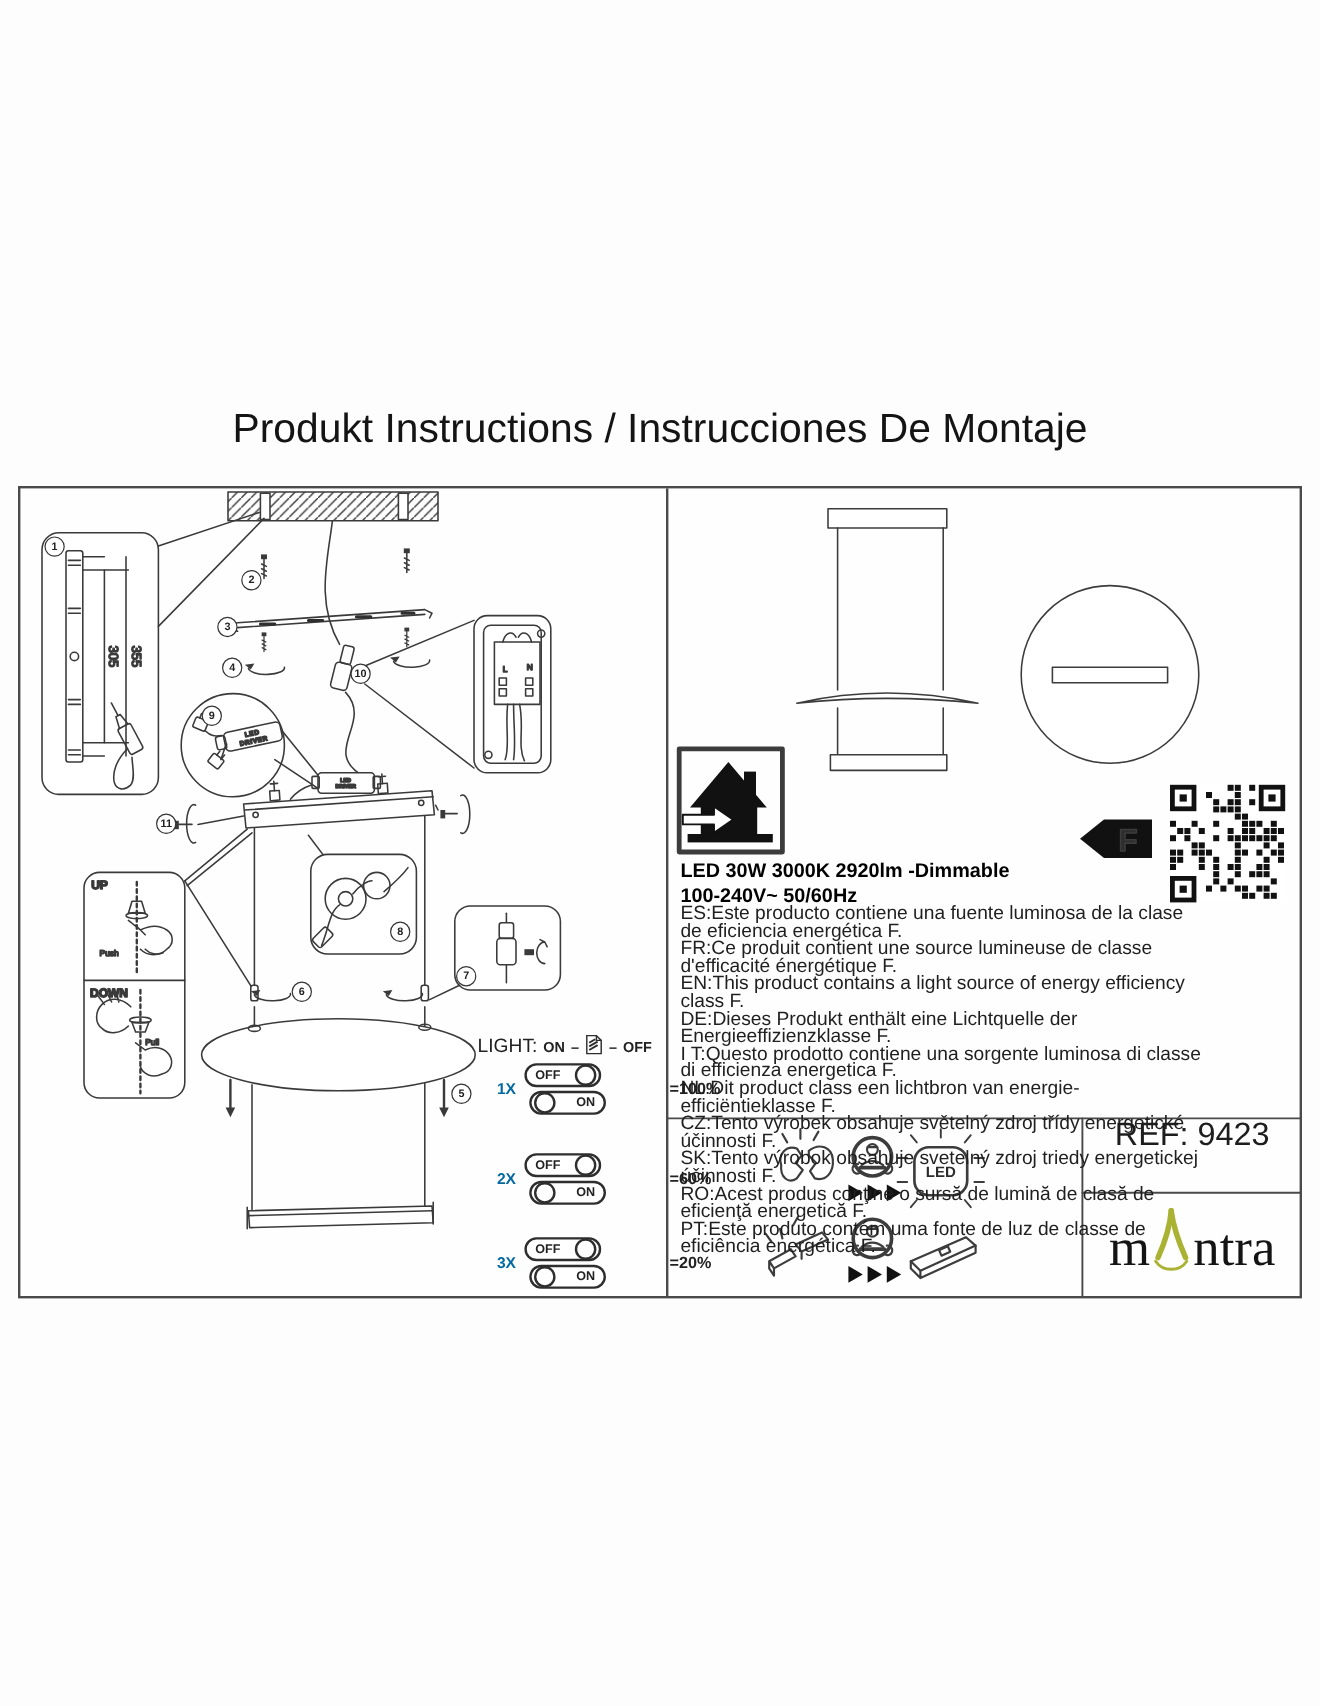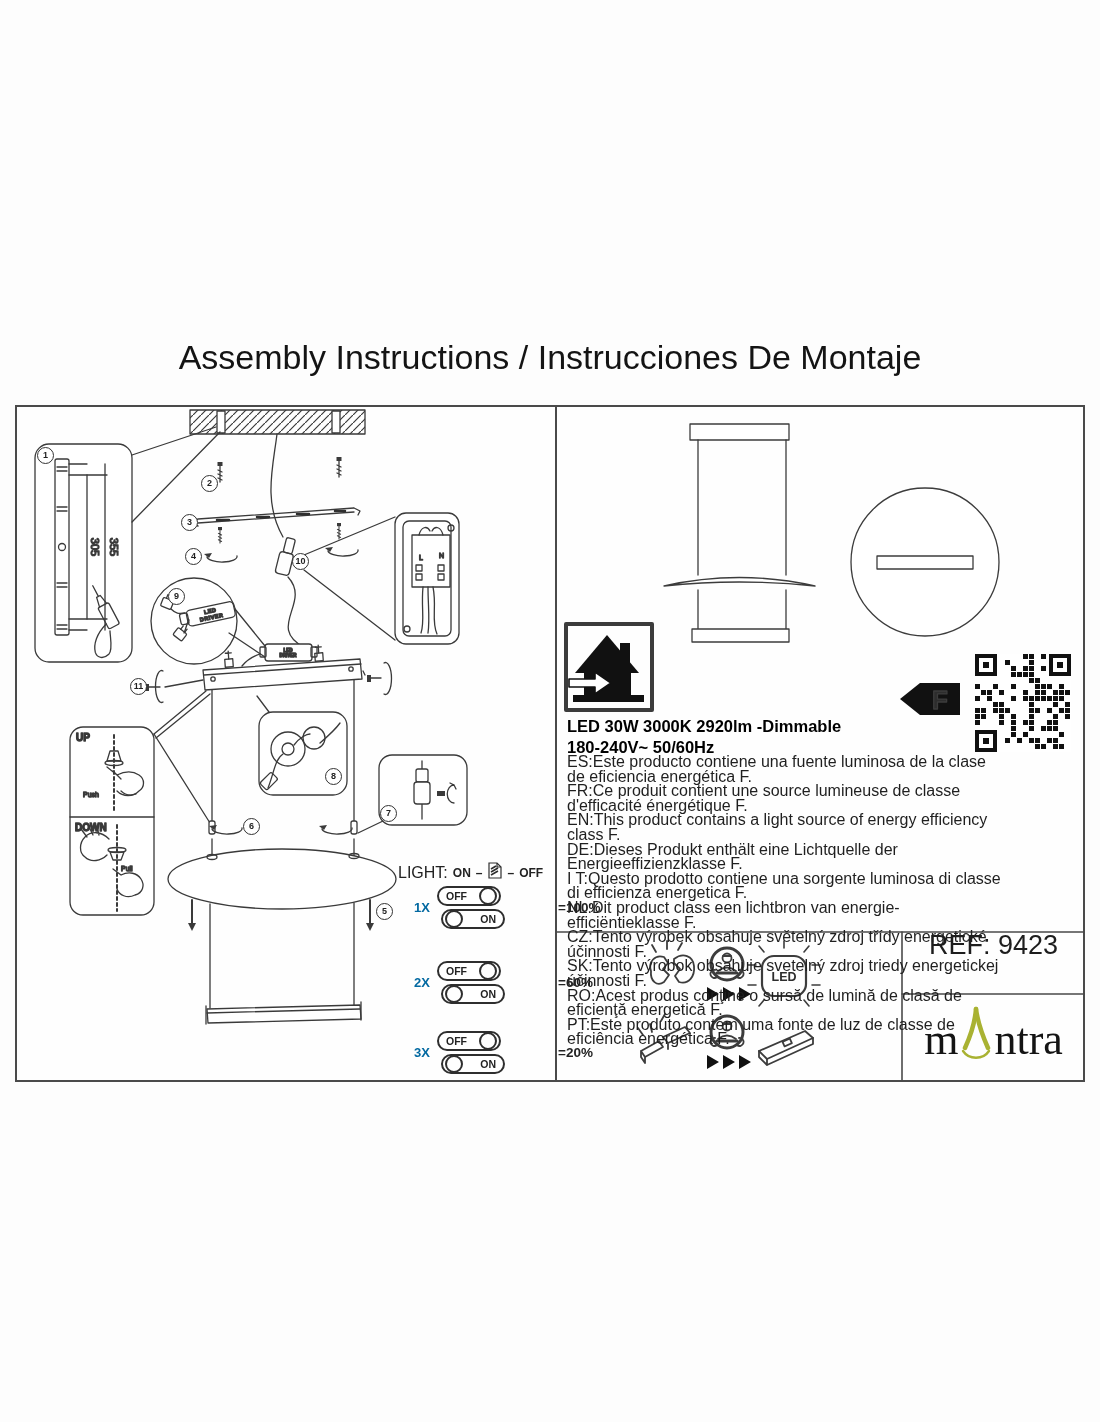--- a/index.html
+++ b/index.html
@@ -41,21 +41,21 @@
   .brand-cell{position:absolute;left:887px;top:589px;width:179px;height:82px;display:flex;
               align-items:flex-end;justify-content:center;padding-bottom:16px;box-sizing:border-box;}
   .brand-cell .bl{font-family:"Liberation Serif",serif;font-size:44px;line-height:1;color:#141414;}
   .switch-icon{display:inline-block;}
 </style>
 </head>
 <body>
 
 <div class="page">
 
-  <div class="title">Assembly Instructions / Instrucciones De Montaje</div>
+  <div class="title">Produkt Instructions / Instrucciones De Montaje</div>
 
   <div class="main-box">
     <div class="divider-v"></div>
 
     <svg class="svg-left" width="538" height="673" viewBox="0 0 538 673" fill="none" stroke="#3a3a3a" stroke-width="1.3" stroke-linecap="round" stroke-linejoin="round">
       <defs>
         <pattern id="hatch" width="8" height="8" patternUnits="userSpaceOnUse">
           <path d="M0,8 L8,0" stroke="#3a3a3a" stroke-width="1.2"></path>
         </pattern>
         <g id="rot">
@@ -522,21 +522,21 @@
         <span class="pill on">
           <span class="knob"></span>
           <span class="txt">ON</span>
         </span>
       </span>
       <span class="result">=20%</span>
     </div>
 
     <div class="specs">
       <div>LED 30W 3000K 2920lm -Dimmable</div>
-      <div>180-240V~ 50/60Hz</div>
+      <div>100-240V~ 50/60Hz</div>
     </div>
 
     <div class="langs">
       <div>ES:Este producto contiene una fuente luminosa de la clase de eficiencia energética F.</div>
       <div>FR:Ce produit contient une source lumineuse de classe d'efficacité énergétique F.</div>
       <div>EN:This product contains a light source of energy efficiency class F.</div>
       <div>DE:Dieses Produkt enthält eine Lichtquelle der Energieeffizienzklasse F.</div>
       <div>I T:Questo prodotto contiene una sorgente luminosa di classe di efficienza energetica F.</div>
       <div>NL:Dit product class een lichtbron van energie-efficiëntieklasse F.</div>
       <div>CZ:Tento výrobek obsahuje světelný zdroj třídy energetické účinnosti F.</div>

